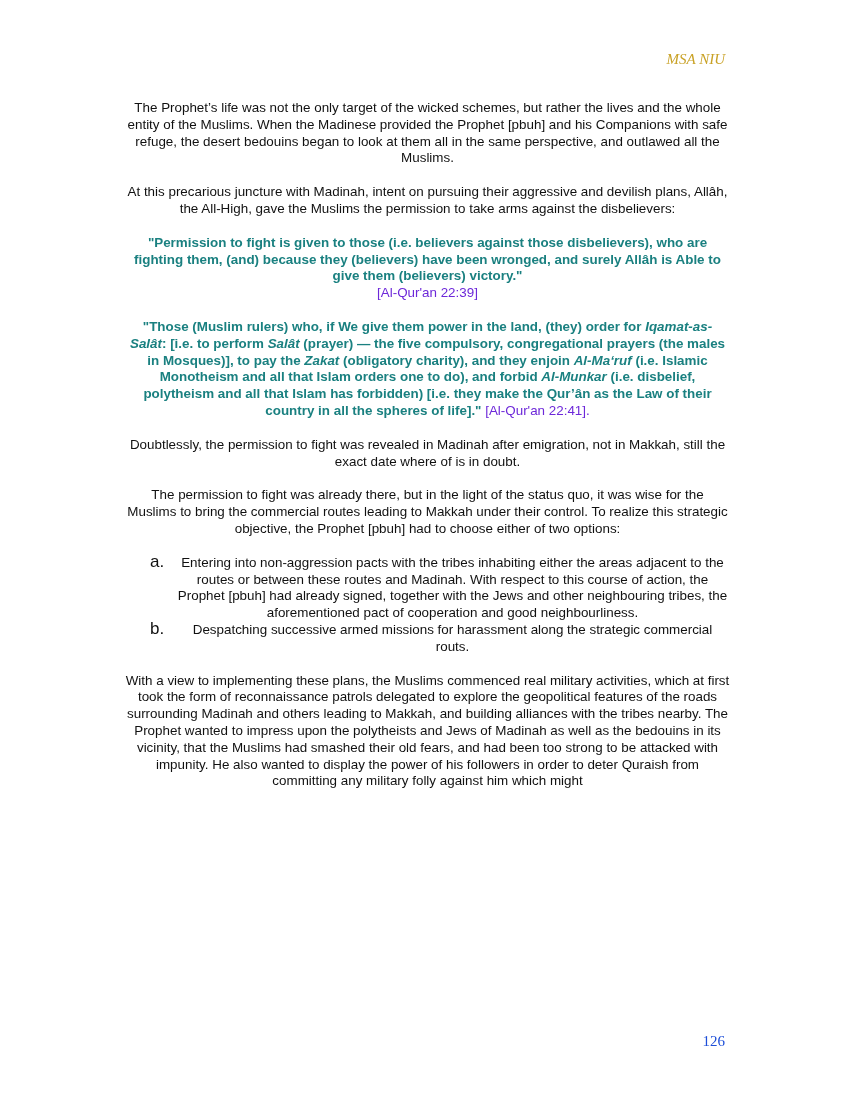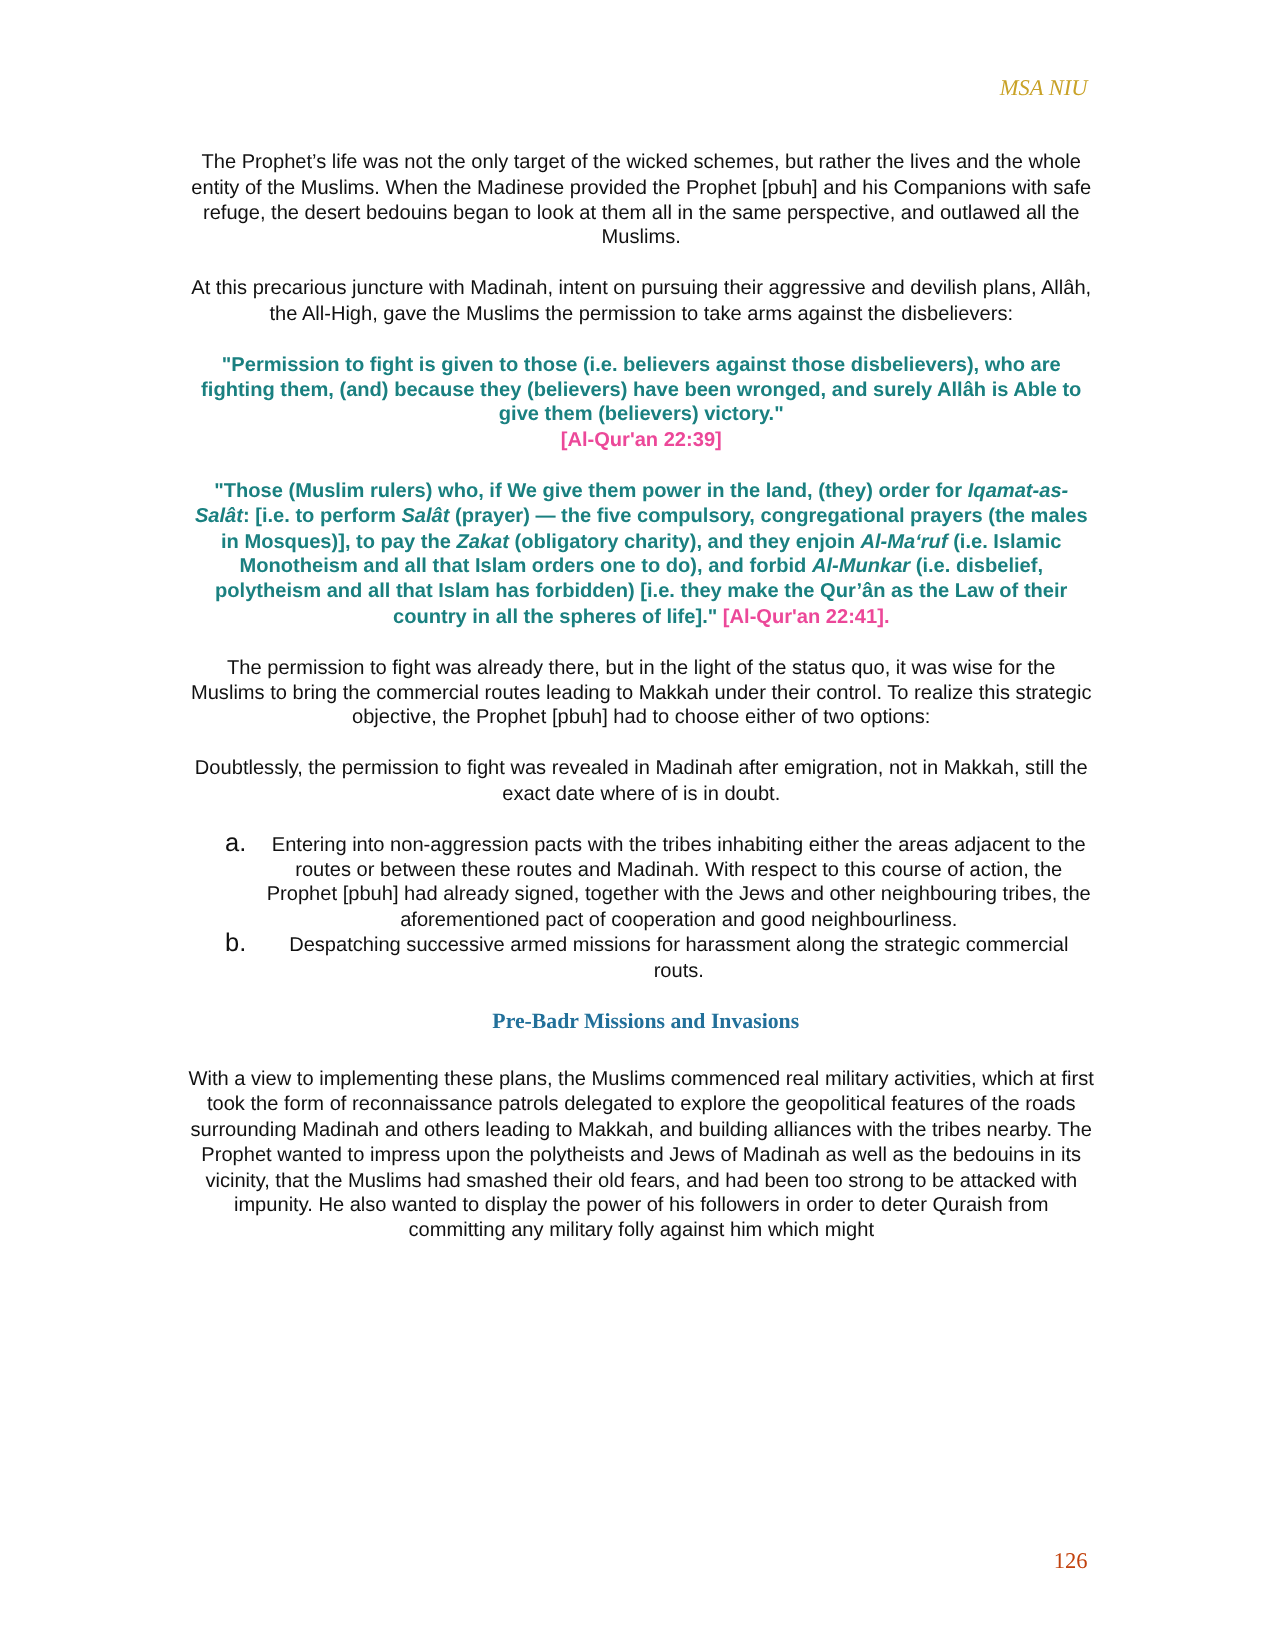--- a/index.html
+++ b/index.html
@@ -2,43 +2,42 @@
 <html><head>
 <meta charset="utf-8">
 <style>
   html, body { margin:0; padding:0; background:#ffffff; }
   body { width:850px; height:1100px; position:relative; overflow:hidden; }
   .header { position:absolute; top:51px; right:125px; font-family:"Liberation Serif", serif; font-size:15px; color:#c9a227;font-style:italic; }
   .content { position:absolute; left:125px; top:100px; width:605px; font-family:"Liberation Sans", sans-serif; font-size:13.4px; line-height:16.8px; color:#111;text-align:center; }
   p { margin:0 0 17px 0; }
   .quote { color:#1a8080; font-weight:bold; }
   .quote i { font-style:italic; }
-  .plain { color:#ec4899; font-weight:bold; }
+  .plain { color:#6d28d9; font-weight:normal; }
   ol { margin:0 0 17px 0; padding-left:50px; list-style:none; }
   li { position:relative; }
   .marker { position:absolute; left:-25px; top:-1px; font-size:17px; }
   h3 { font-family:"Liberation Serif", serif; font-size:14.5px; color:#22709a; margin:0 0 22px 6px; font-weight:bold; }
-  .pagenum { position:absolute; top:1033px; right:125px; font-family:"Liberation Serif", serif; font-size:15px; color:#c2410c; }
+  .pagenum { position:absolute; top:1033px; right:125px; font-family:"Liberation Serif", serif; font-size:15px; color:#1d4ed8; }
 </style>
 </head>
 <body>
 
 <div class="header">MSA NIU</div>
 
 <div class="content">
   <p>The Prophet’s life was not the only target of the wicked schemes, but rather the lives and the whole entity of the Muslims. When the Madinese provided the Prophet [pbuh] and his Companions with safe refuge, the desert bedouins began to look at them all in the same perspective, and outlawed all the Muslims.</p>
   <p>At this precarious juncture with Madinah, intent on pursuing their aggressive and devilish plans, Allâh, the All-High, gave the Muslims the permission to take arms against the disbelievers:</p>
   <p>
     <span class="quote">"Permission to fight is given to those (i.e. believers against those disbelievers), who are fighting them, (and) because they (believers) have been wronged, and surely Allâh is Able to give them (believers) victory."</span><br>
     <span class="plain">[Al-Qur'an 22:39]</span>
   </p>
   <p class="quote"><span>"Those (Muslim rulers) who, if We give them power in the land, (they) order for </span><i>Iqamat-as-Salât</i><span>: [i.e. to perform </span><i>Salât</i><span> (prayer) — the five compulsory, congregational prayers (the males in Mosques)], to pay the </span><i>Zakat</i><span> (obligatory charity), and they enjoin </span><i>Al-Ma‘ruf</i><span> (i.e. Islamic Monotheism and all that Islam orders one to do), and forbid </span><i>Al-Munkar</i><span> (i.e. disbelief, polytheism and all that Islam has forbidden) [i.e. they make the Qur’ân as the Law of their country in all the spheres of life]."</span><span class="plain"> [Al-Qur'an 22:41].</span></p>
+  <p>Doubtlessly, the permission to fight was revealed in Madinah after emigration, not in Makkah, still the exact date where of is in doubt.</p>
   <p>The permission to fight was already there, but in the light of the status quo, it was wise for the Muslims to bring the commercial routes leading to Makkah under their control. To realize this strategic objective, the Prophet [pbuh] had to choose either of two options:</p>
-  <p>Doubtlessly, the permission to fight was revealed in Madinah after emigration, not in Makkah, still the exact date where of is in doubt.</p>
   <ol>
     <li><span class="marker">a.</span><span>Entering into non-aggression pacts with the tribes inhabiting either the areas adjacent to the routes or between these routes and Madinah. With respect to this course of action, the Prophet [pbuh] had already signed, together with the Jews and other neighbouring tribes, the aforementioned pact of cooperation and good neighbourliness.</span></li>
     <li><span class="marker">b.</span><span>Despatching successive armed missions for harassment along the strategic commercial routs.</span></li>
   </ol>
-  <h3>Pre-Badr Missions and Invasions</h3>
   <p>With a view to implementing these plans, the Muslims commenced real military activities, which at first took the form of reconnaissance patrols delegated to explore the geopolitical features of the roads surrounding Madinah and others leading to Makkah, and building alliances with the tribes nearby. The Prophet wanted to impress upon the polytheists and Jews of Madinah as well as the bedouins in its vicinity, that the Muslims had smashed their old fears, and had been too strong to be attacked with impunity. He also wanted to display the power of his followers in order to deter Quraish from committing any military folly against him which might</p>
 </div>
 
 <div class="pagenum">126</div>
 
 </body></html>

